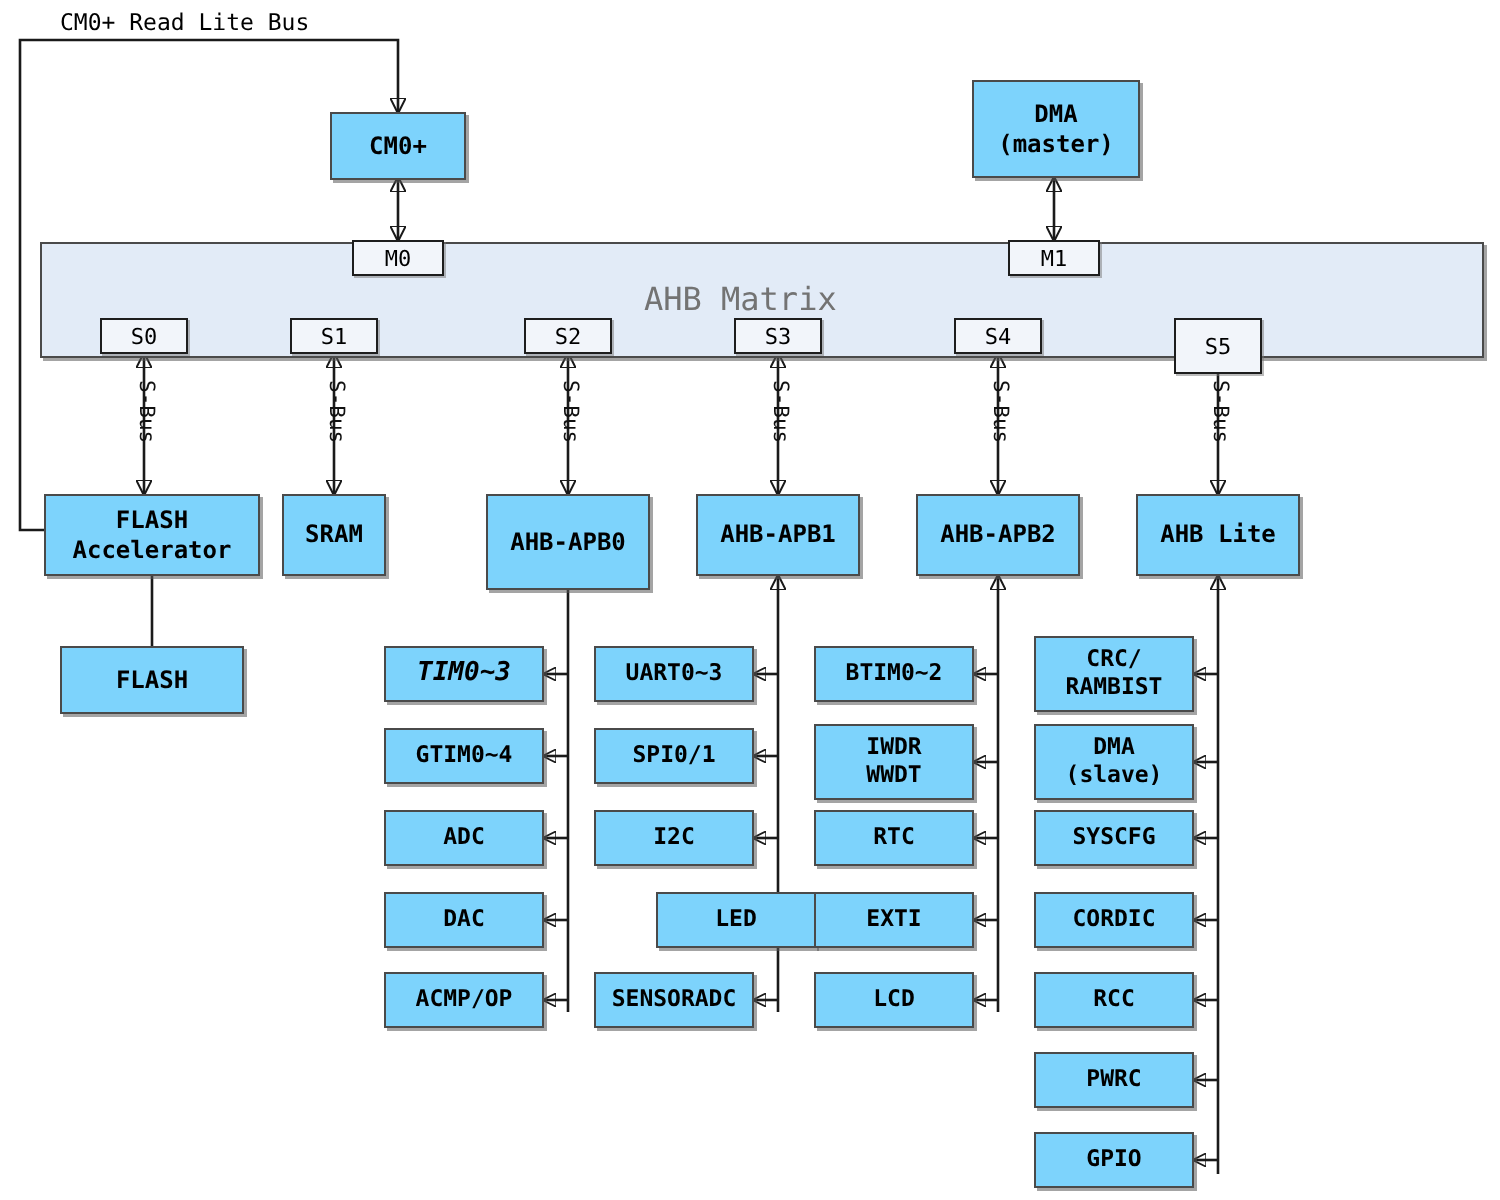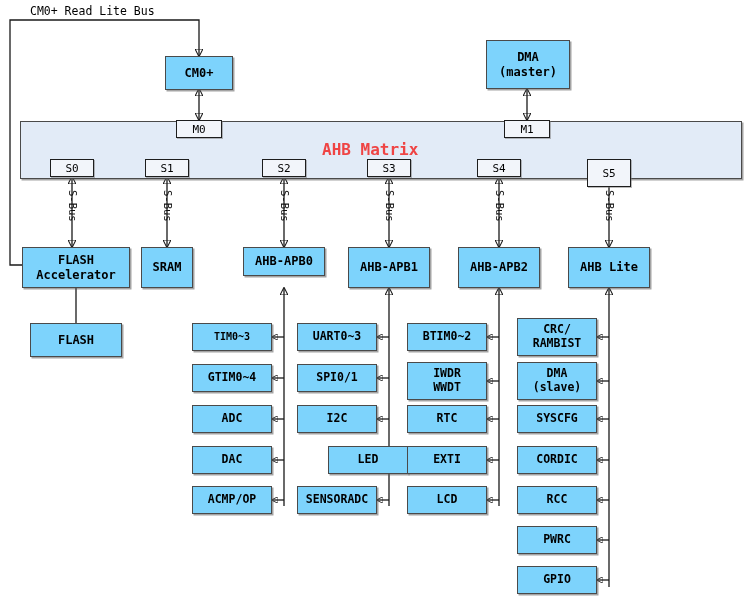--- a/index.html
+++ b/index.html
@@ -34,21 +34,21 @@
     border:1px solid #1d1d1d;
     box-sizing:border-box;
     display:flex;align-items:center;justify-content:center;
     font-family:"DejaVu Sans Mono","Liberation Mono",monospace;
     font-size:11px;font-weight:normal;color:#000;
     box-shadow:1px 1px 0 rgba(120,120,120,.5);
   }
   .matrix-title{
     position:absolute;
     font-family:"DejaVu Sans Mono","Liberation Mono",monospace;
-    font-size:16px;font-weight:bold;color:#ef4444;
+    font-size:16px;font-weight:normal;color:#737373;
     white-space:nowrap;
   }
   .toplabel{
     position:absolute;
     font-family:"DejaVu Sans Mono","Liberation Mono",monospace;
     font-size:11.5px;color:#000;white-space:nowrap;
   }
   .sbus{
     position:absolute;
     font-family:"DejaVu Sans Mono","Liberation Mono",monospace;
@@ -148,28 +148,28 @@
   <div class="sbus" style="left:79px;top:190px;">S-Bus</div>
   <div class="sbus" style="left:174px;top:190px;">S-Bus</div>
   <div class="sbus" style="left:291px;top:190px;">S-Bus</div>
   <div class="sbus" style="left:396px;top:190px;">S-Bus</div>
   <div class="sbus" style="left:506px;top:190px;">S-Bus</div>
   <div class="sbus" style="left:616px;top:190px;">S-Bus</div>
 
   <div class="box" style="left:22px;top:247px;width:108px;height:41px;font-size:12px;">FLASH
 Accelerator</div>
   <div class="box" style="left:141px;top:247px;width:52px;height:41px;font-size:12px;">SRAM</div>
-  <div class="box" style="left:243px;top:247px;width:82px;height:29px;font-size:12px;">AHB-APB0</div>
+  <div class="box" style="left:243px;top:247px;width:82px;height:48px;font-size:12px;">AHB-APB0</div>
   <div class="box" style="left:348px;top:247px;width:82px;height:41px;font-size:12px;">AHB-APB1</div>
   <div class="box" style="left:458px;top:247px;width:82px;height:41px;font-size:12px;">AHB-APB2</div>
   <div class="box" style="left:568px;top:247px;width:82px;height:41px;font-size:12px;">AHB Lite</div>
 
   <div class="box" style="left:30px;top:323px;width:92px;height:34px;font-size:12px;">FLASH</div>
 
-  <div class="box" style="left:192px;top:323px;width:80px;height:28px;font-size:10px;">TIM0~3</div>
+  <div class="box" style="left:192px;top:323px;width:80px;height:28px;font-size:13px;font-style:italic;">TIM0~3</div>
   <div class="box" style="left:192px;top:364px;width:80px;height:28px;font-size:11.5px;">GTIM0~4</div>
   <div class="box" style="left:192px;top:405px;width:80px;height:28px;font-size:11.5px;">ADC</div>
   <div class="box" style="left:192px;top:446px;width:80px;height:28px;font-size:11.5px;">DAC</div>
   <div class="box" style="left:192px;top:486px;width:80px;height:28px;font-size:11.5px;">ACMP/OP</div>
 
   <div class="box" style="left:297px;top:323px;width:80px;height:28px;font-size:11.5px;">UART0~3</div>
   <div class="box" style="left:297px;top:364px;width:80px;height:28px;font-size:11.5px;">SPI0/1</div>
   <div class="box" style="left:297px;top:405px;width:80px;height:28px;font-size:11.5px;">I2C</div>
   <div class="box" style="left:297px;top:446px;width:80px;height:28px;font-size:11.5px;margin-left:31px;">LED</div>
   <div class="box" style="left:297px;top:486px;width:80px;height:28px;font-size:11.5px;">SENSORADC</div>

